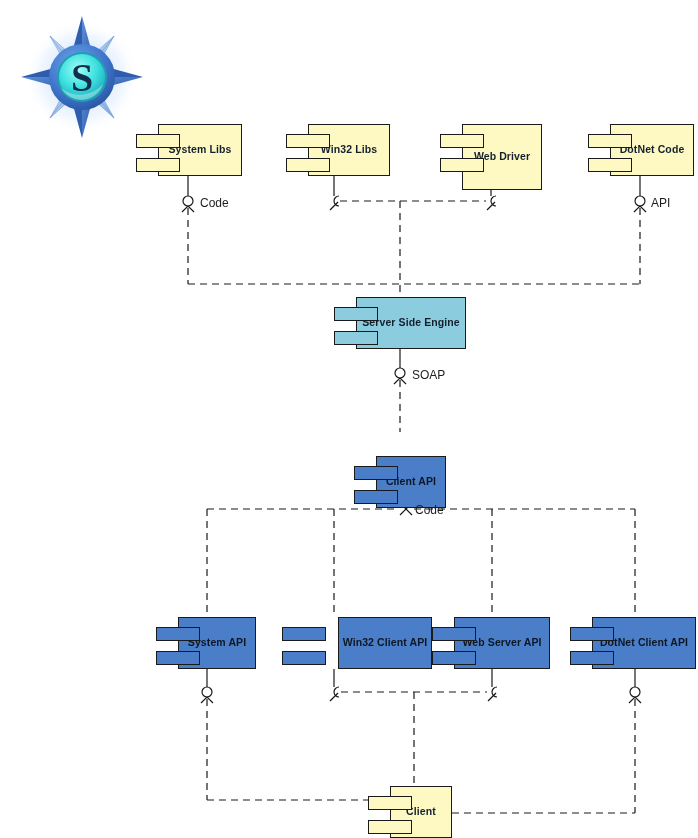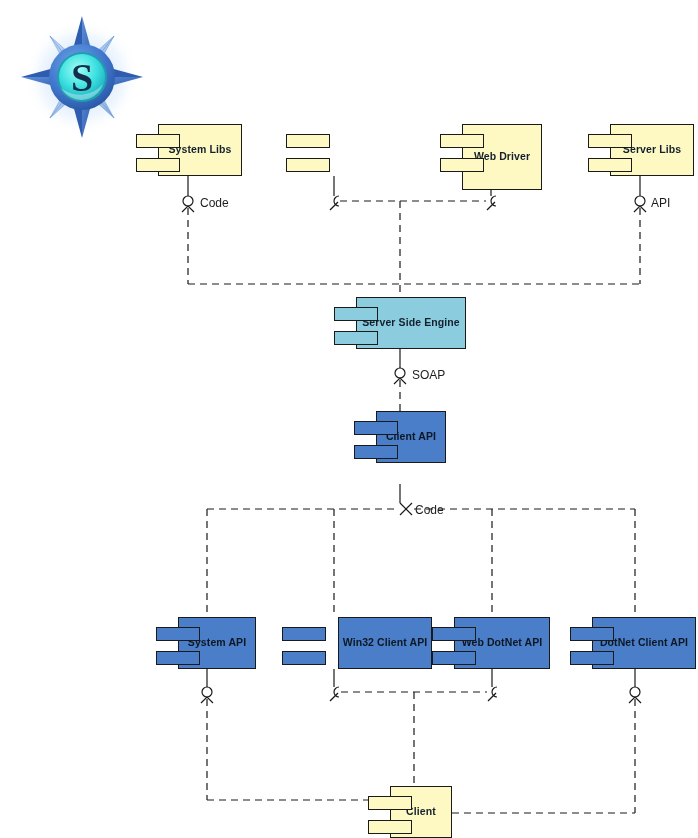--- a/index.html
+++ b/index.html
@@ -179,49 +179,52 @@
 
   <div class="component fill-teal" style="left:136px;top:124px;width:106px;height:52px;">
     <div class="comp-body" style="width:84px;height:52px;">
       <span class="comp-label">System Libs</span>
     </div>
     <div class="tab t1"></div>
     <div class="tab t2"></div>
   </div>
 
   <div class="component fill-teal" style="left:286px;top:124px;width:104px;height:52px;">
+    <div class="comp-body" style="width:82px;height:52px;">
+      <span class="comp-label">Win32 Libs</span>
+    </div>
     <div class="tab t1"></div>
     <div class="tab t2"></div>
   </div>
 
   <div class="component fill-teal" style="left:440px;top:124px;width:102px;height:52px;">
     <div class="comp-body" style="width:80px;height:66px;">
       <span class="comp-label">Web Driver</span>
     </div>
     <div class="tab t1"></div>
     <div class="tab t2"></div>
   </div>
 
   <div class="component fill-teal" style="left:588px;top:124px;width:106px;height:52px;">
     <div class="comp-body" style="width:84px;height:52px;">
-      <span class="comp-label">Server Libs</span>
+      <span class="comp-label">DotNet Code</span>
     </div>
     <div class="tab t1"></div>
     <div class="tab t2"></div>
   </div>
 
   <div class="component fill-teal2" style="left:334px;top:297px;width:132px;height:52px;">
     <div class="comp-body" style="width:110px;height:52px;justify-content:center;">
       <span class="comp-label">Server Side Engine</span>
     </div>
     <div class="tab t1"></div>
     <div class="tab t2"></div>
   </div>
 
-  <div class="component fill-blue" style="left:354px;top:411px;width:92px;height:52px;">
+  <div class="component fill-blue" style="left:354px;top:456px;width:92px;height:52px;">
     <div class="comp-body" style="width:70px;height:52px;">
       <span class="comp-label">Client API</span>
     </div>
     <div class="tab t1"></div>
     <div class="tab t2"></div>
   </div>
 
   <div class="component fill-blue" style="left:156px;top:617px;width:100px;height:64px;">
     <div class="comp-body" style="width:78px;height:52px;">
       <span class="comp-label">System API</span>
@@ -233,21 +236,21 @@
   <div class="component fill-blue" style="left:282px;top:617px;width:116px;height:52px;">
     <div class="comp-body" style="width:94px;height:52px;margin-left:34px;">
       <span class="comp-label">Win32 Client API</span>
     </div>
     <div class="tab t1"></div>
     <div class="tab t2"></div>
   </div>
 
   <div class="component fill-blue" style="left:432px;top:617px;width:118px;height:52px;">
     <div class="comp-body" style="width:96px;height:52px;">
-      <span class="comp-label">Web DotNet API</span>
+      <span class="comp-label">Web Server API</span>
     </div>
     <div class="tab t1"></div>
     <div class="tab t2"></div>
   </div>
 
   <div class="component fill-blue" style="left:570px;top:617px;width:126px;height:40px;">
     <div class="comp-body" style="width:104px;height:52px;">
       <span class="comp-label">DotNet Client API</span>
     </div>
     <div class="tab t1"></div>

